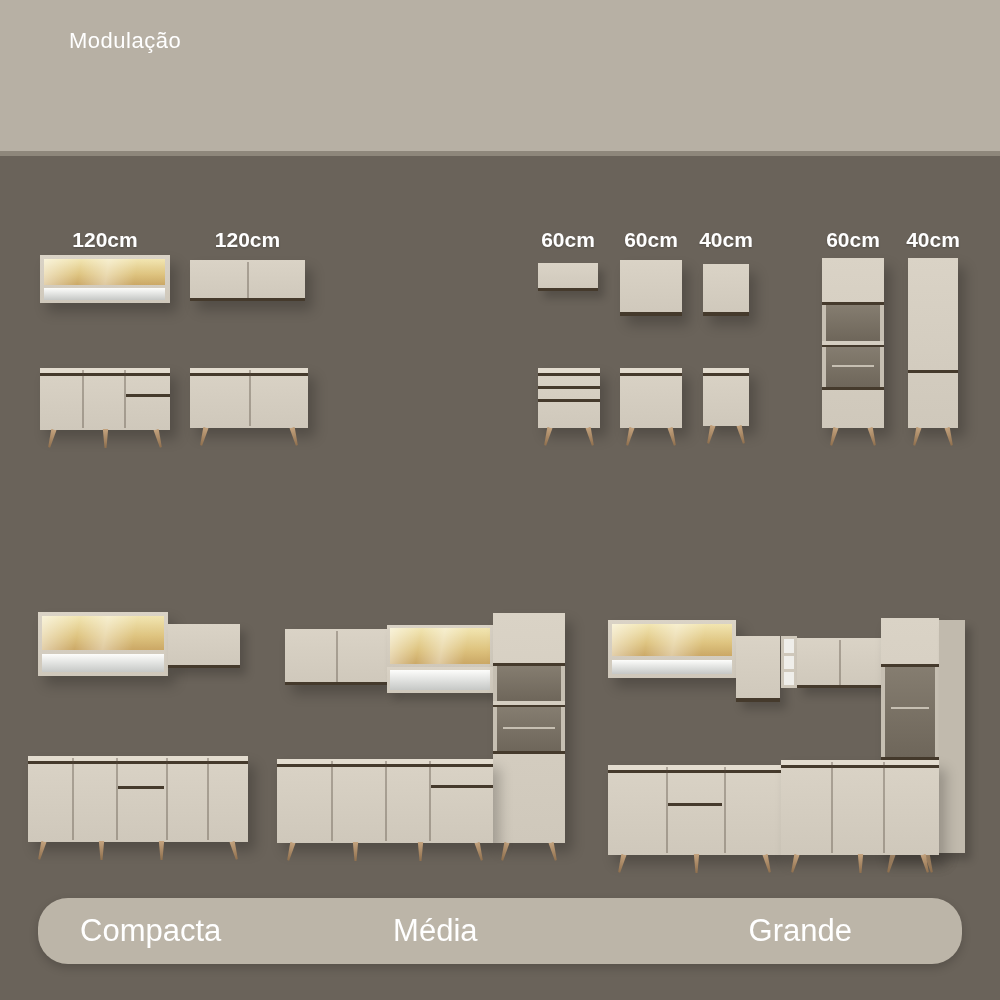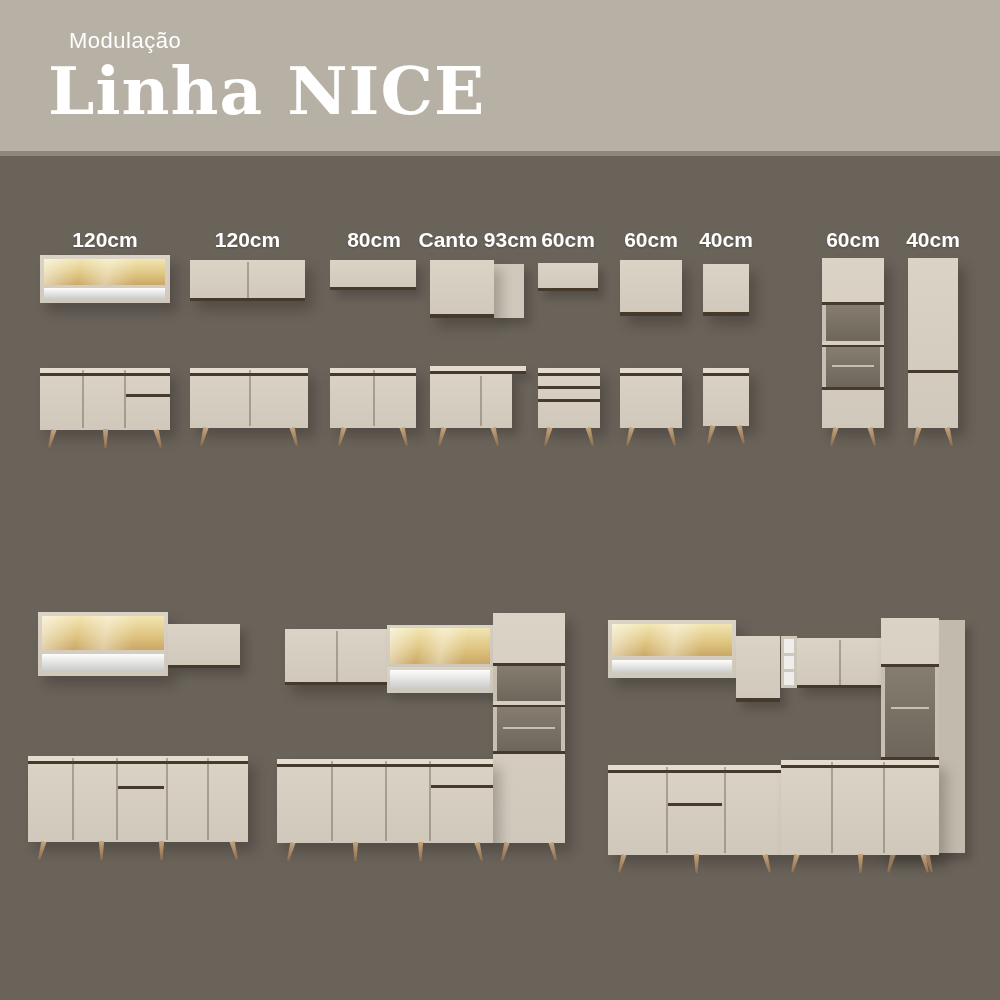--- a/index.html
+++ b/index.html
@@ -50,21 +50,20 @@
   
   .kit{position:absolute;}
 </style>
 </head>
 <body>
 
 <div class="page">
 
   <div class="header">
     <div class="kicker">Modulação</div>
-    <div class="brand">Linha NICE</div>
   </div>
 
   <div class="mods">
 
     <div class="col" style="left:40px;width:130px">
       <div class="mlabel">120cm</div>
       <div class="m" style="left:0;top:27px;width:130px;height:48px">
         <div class="wood" style="left:4px;right:5px;top:4px;height:26px"></div>
         <div class="wht" style="left:4px;right:5px;bottom:3px;height:12px"></div>
       </div>
@@ -86,46 +85,21 @@
         <div class="tb" style="height:3px"></div>
       </div>
       <div class="m" style="left:0;top:140px;width:118px;height:60px">
         <div class="counter"></div>
         <div class="vl" style="left:59px"></div>
         <div class="leg l" style="left:10px"></div>
         <div class="leg r" style="right:10px"></div>
       </div>
     </div>
 
-    <div class="col" style="left:330px;width:88px">
-      <div class="mlabel">80cm</div>
-      <div class="m flat" style="left:0;top:32px;width:86px;height:30px">
-        <div class="tb" style="height:3px"></div>
-      </div>
-      <div class="m" style="left:0;top:140px;width:86px;height:60px">
-        <div class="counter"></div>
-        <div class="vl" style="left:43px"></div>
-        <div class="leg l" style="left:8px"></div>
-        <div class="leg r" style="right:8px"></div>
-      </div>
-    </div>
-
-    <div class="col" style="left:430px;width:96px">
-      <div class="mlabel">Canto 93cm</div>
-      <div class="m flat" style="left:62px;top:36px;width:32px;height:54px;background:#cfc8bb"></div>
-      <div class="m" style="left:0;top:32px;width:64px;height:58px">
-        <div class="tb"></div>
-      </div>
-      <div class="counter" style="top:138px;left:0;width:96px;height:8px;box-shadow:5px 6px 9px rgba(0,0,0,.2)"></div>
-      <div class="m flat" style="left:0;top:146px;width:82px;height:54px">
-        <div class="vl" style="left:50px"></div>
-        <div class="leg l" style="left:8px"></div>
-        <div class="leg r" style="left:62px"></div>
-      </div>
-    </div>
+
 
     <div class="col" style="left:538px;width:60px">
       <div class="mlabel">60cm</div>
       <div class="m flat" style="left:0;top:35px;width:60px;height:28px">
         <div class="tb" style="height:3px"></div>
       </div>
       <div class="m" style="left:0;top:140px;width:62px;height:60px">
         <div class="counter"></div>
         <div class="dl" style="top:18px"></div>
         <div class="dl" style="top:31px"></div>
@@ -280,14 +254,19 @@
     <div class="m" style="left:181px;top:160px;width:158px;height:95px">
       <div class="counter"></div>
       <div class="vl" style="left:50px"></div>
       <div class="vl" style="left:102px"></div>
       <div class="leg l" style="left:10px"></div>
       <div class="leg" style="left:76px"></div>
       <div class="leg r" style="right:10px"></div>
     </div>
   </div>
 
+  <div class="banner banner2">
+    <span class="blabel" style="left:12.2%">Compacta</span>
+    <span class="blabel" style="left:43%">Média</span>
+    <span class="blabel" style="left:82.5%">Grande</span>
+  </div>
 
 </div>
 
 </body></html>

